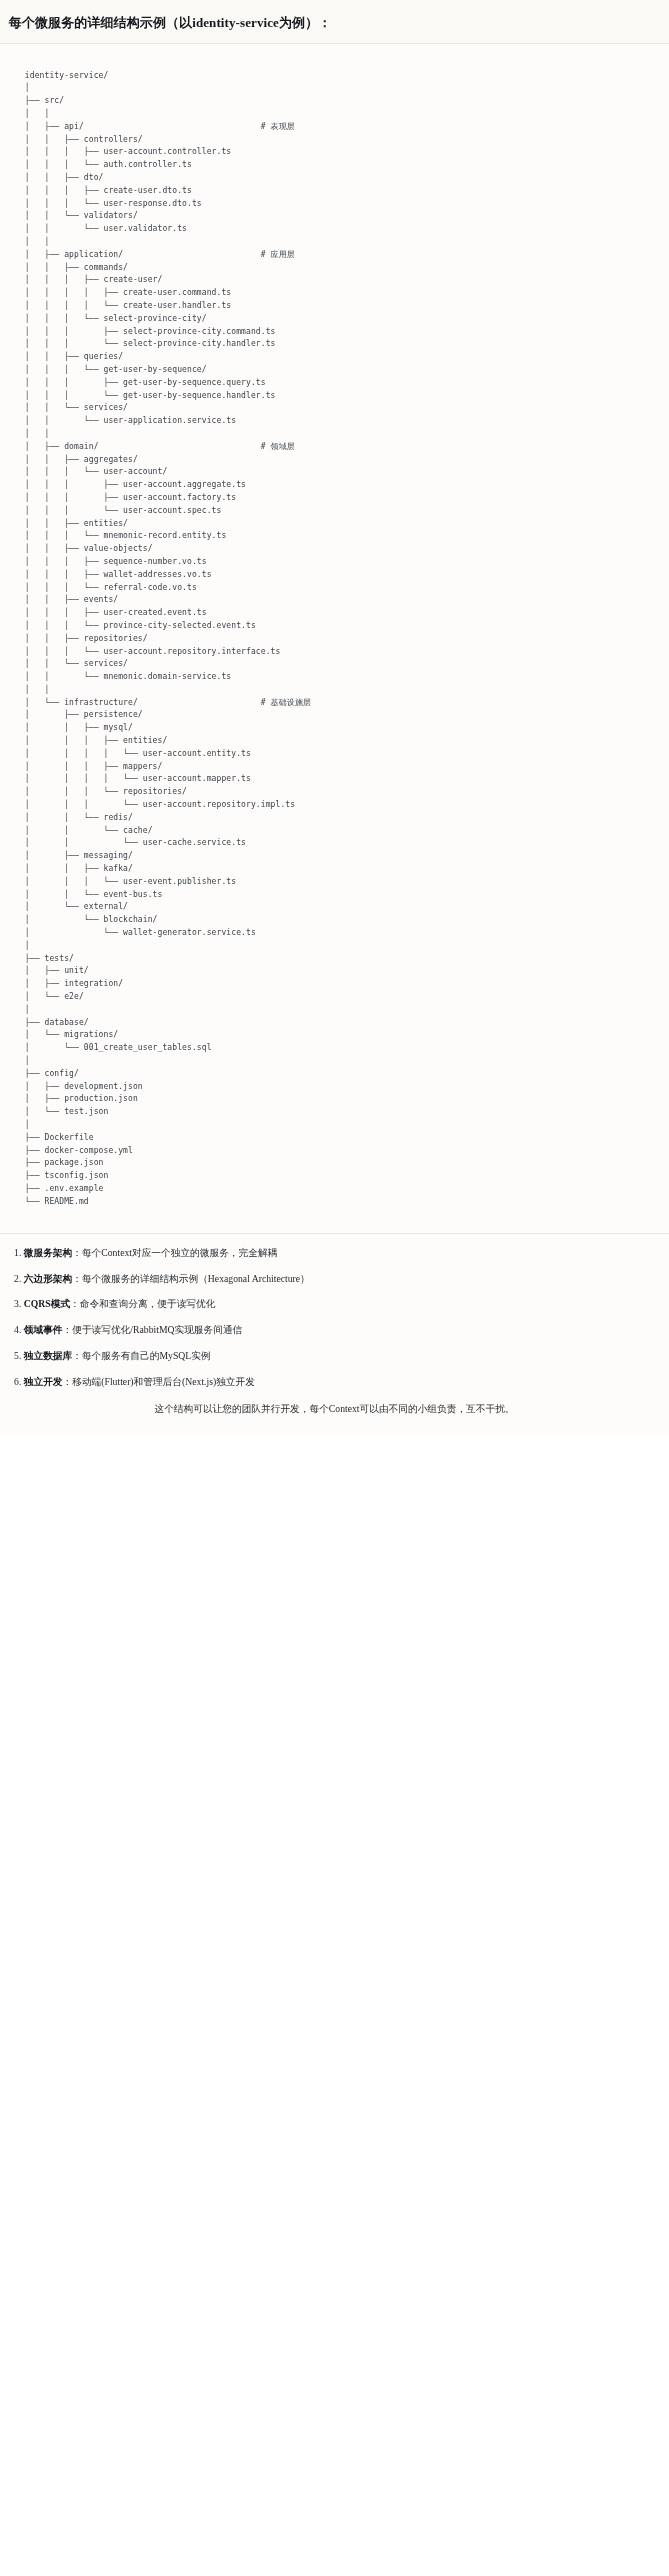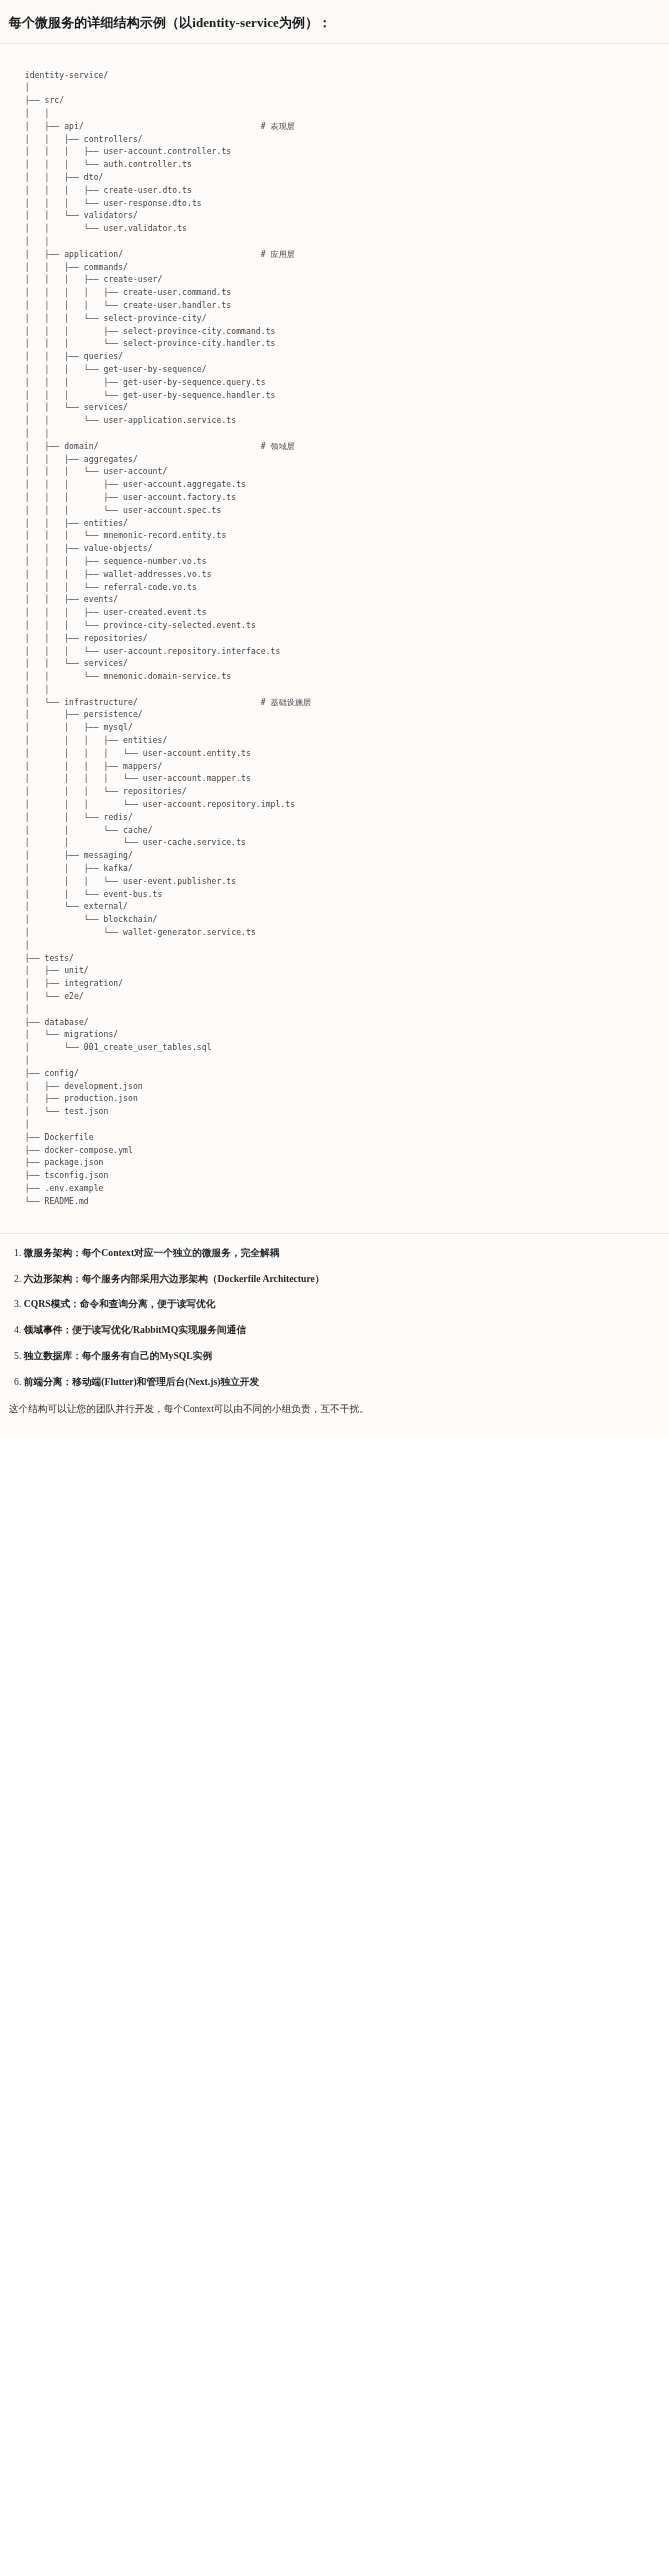--- a/index.html
+++ b/index.html
@@ -76,29 +76,30 @@
     line-height: 1.5;
     margin-bottom: 11.3px;
     color: #1f2328;
   }
   ol.notes-list > li .term {
     font-weight: bold;
     color: #15181c;
     margin-top: 16px;
   }
   ol.notes-list > li .desc {
-    font-weight: bold;
+    font-weight: normal;
   }
   .closing {
     margin: 8.8px 0 0 0;
     padding: 0 0 13.8px 0;
     font-family: "Liberation Serif", "DejaVu Serif", serif;
     font-size: 9.7px;
     line-height: 1.55;
     color: #1f2328;
+    text-align: center;
   }
 </style>
 </head>
 <body>
 
 <div class="page">
 
   <div class="doc-heading">
     <h2>每个微服务的详细结构示例（以identity-service为例）：</h2>
   </div>
@@ -194,32 +195,32 @@
 ├── .env.example
 └── README.md</pre>
   </div>
 
   <div class="notes">
     <ol class="notes-list">
       <li>
         <span class="term">微服务架构</span><span class="desc">：每个Context对应一个独立的微服务，完全解耦</span>
       </li>
       <li>
-        <span class="term">六边形架构</span><span class="desc">：每个服务内部采用六边形架构（Dockerfile Architecture）</span>
+        <span class="term">六边形架构</span><span class="desc">：每个微服务的详细结构示例（Hexagonal Architecture）</span>
       </li>
       <li>
         <span class="term">CQRS模式</span><span class="desc">：命令和查询分离，便于读写优化</span>
       </li>
       <li>
         <span class="term">领域事件</span><span class="desc">：便于读写优化/RabbitMQ实现服务间通信</span>
       </li>
       <li>
         <span class="term">独立数据库</span><span class="desc">：每个服务有自己的MySQL实例</span>
       </li>
       <li>
-        <span class="term">前端分离</span><span class="desc">：移动端(Flutter)和管理后台(Next.js)独立开发</span>
+        <span class="term">独立开发</span><span class="desc">：移动端(Flutter)和管理后台(Next.js)独立开发</span>
       </li>
     </ol>
     <p class="closing">这个结构可以让您的团队并行开发，每个Context可以由不同的小组负责，互不干扰。</p>
   </div>
 
 </div>
 
 
 </body></html>

